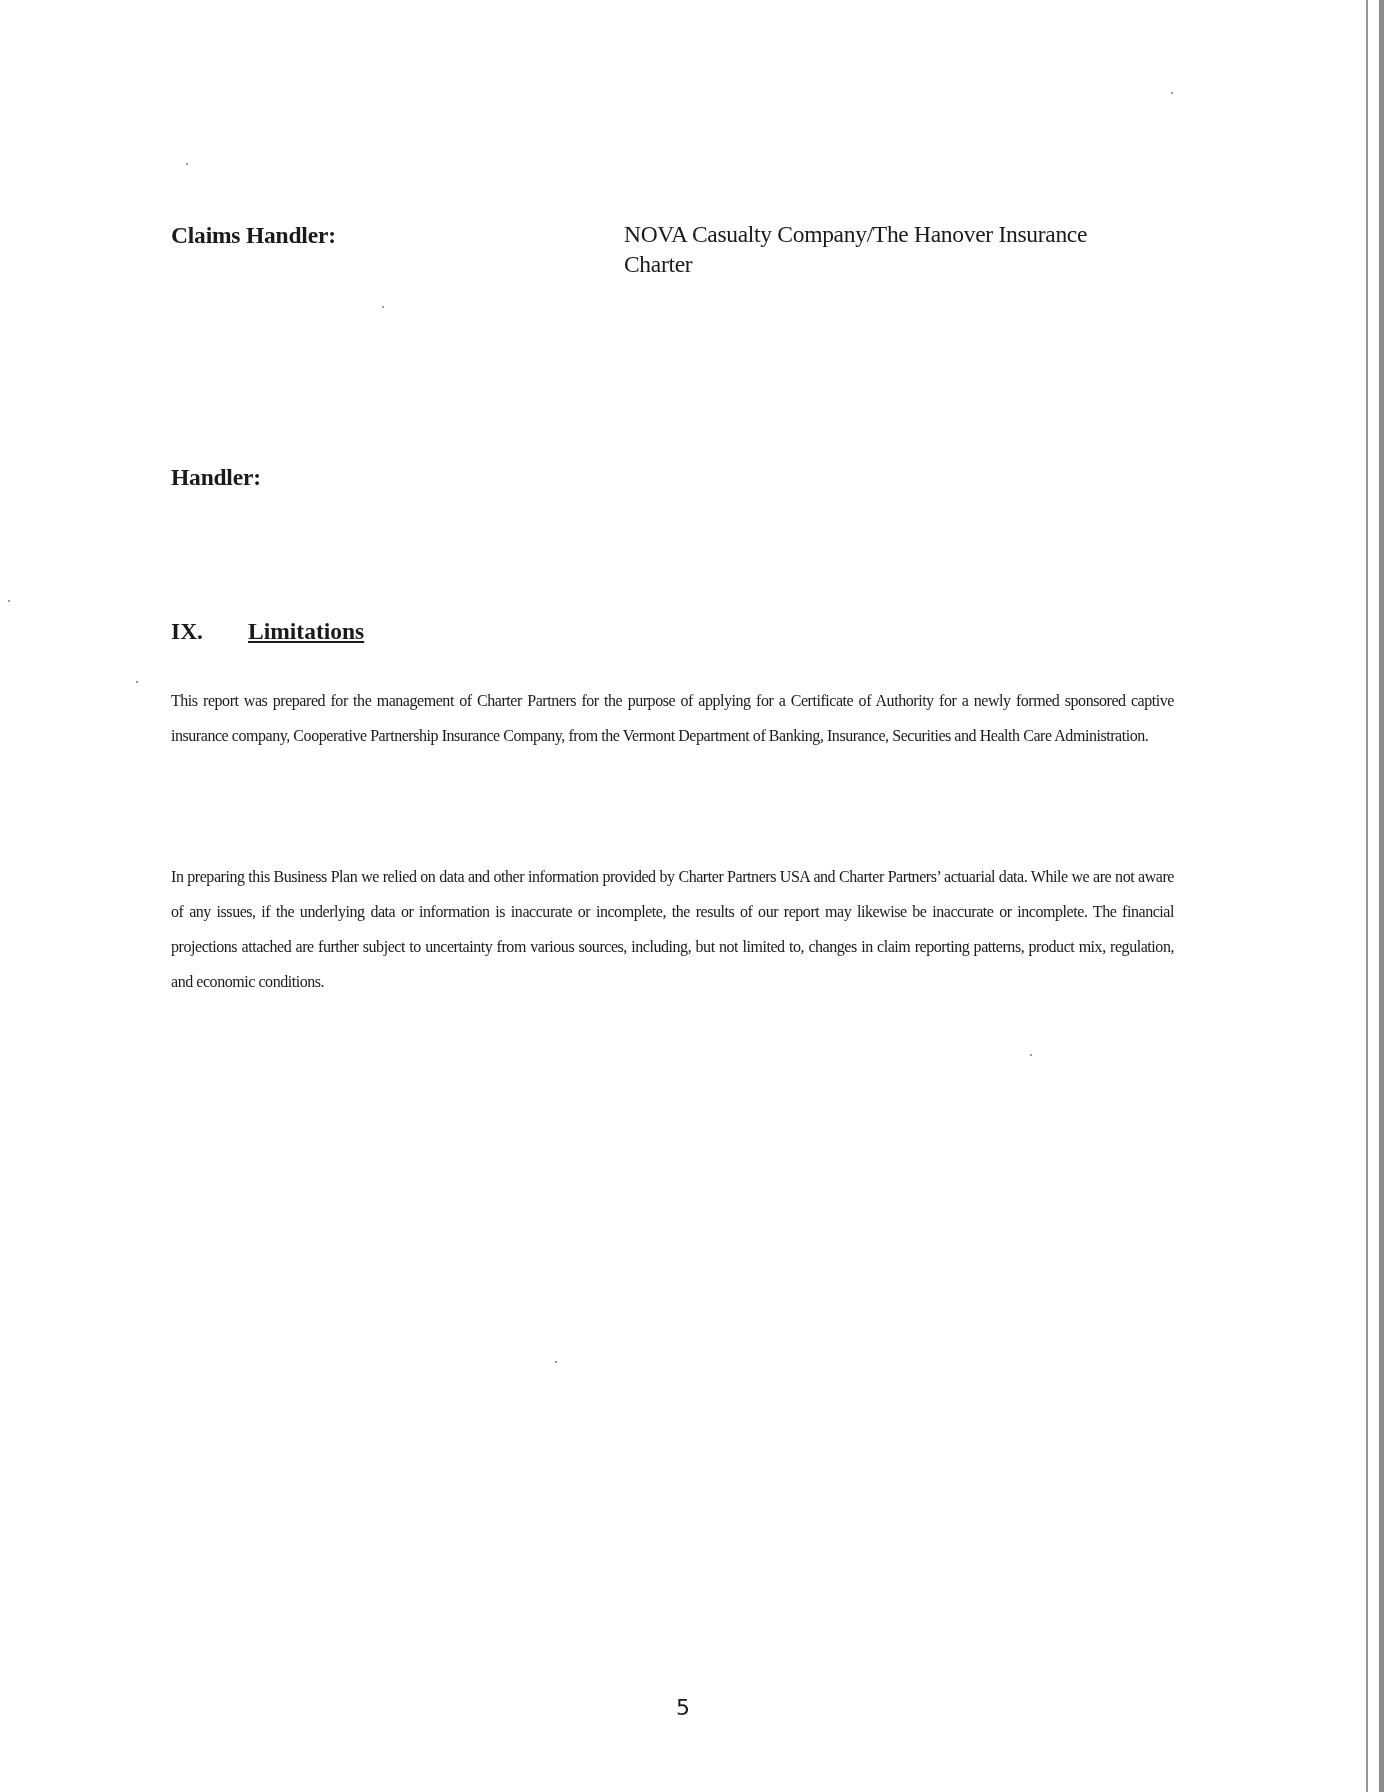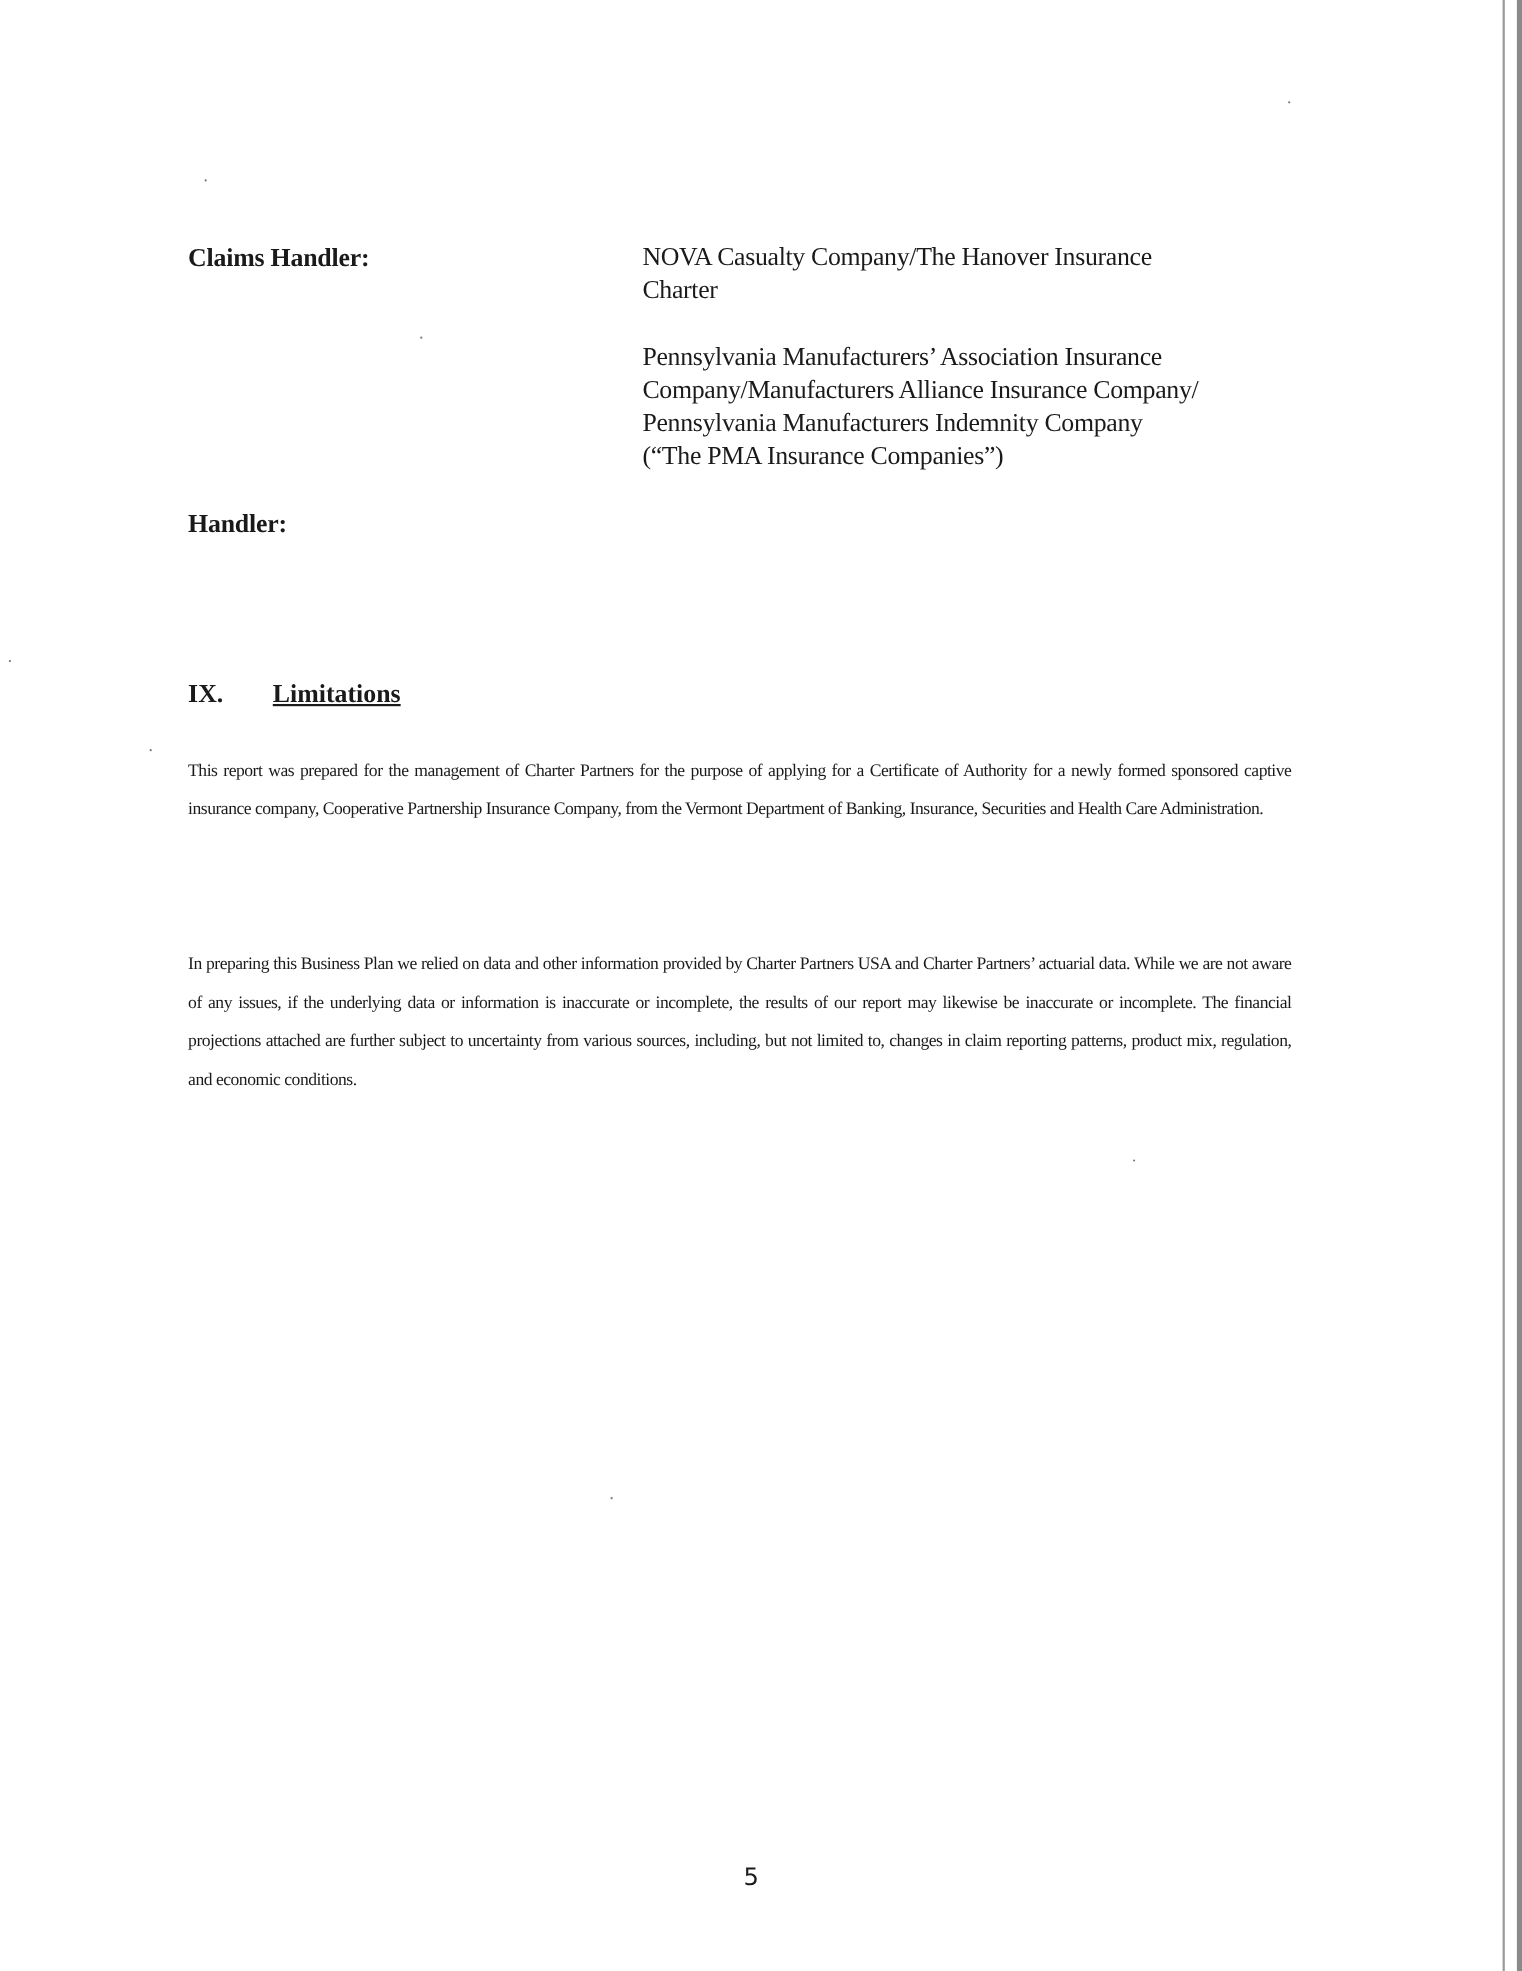--- a/index.html
+++ b/index.html
@@ -33,29 +33,23 @@
     font-family: "DejaVu Sans", sans-serif; font-size: 22px;
   }
   .speck { position: absolute; width: 2px; height: 2px; background: #777; border-radius: 1px; }
 </style>
 </head>
 <body>
 
 <div class="page">
 
   <div class="label" style="top:222px;">Claims Handler:</div>
-  <div class="block" style="top:219px;">
+  <div class="block" style="top:219px;margin-left:40px;">
     <div>NOVA Casualty Company/The Hanover Insurance</div>
     <div>Charter</div>
-  </div>
-  <div class="block" style="top:310px;">
-    <div>Pennsylvania Manufacturers’ Association Insurance</div>
-    <div>Company/Manufacturers Alliance Insurance Company/</div>
-    <div>Pennsylvania Manufacturers Indemnity Company</div>
-    <div>(“The PMA Insurance Companies”)</div>
   </div>
 
   <div class="label" style="top:464px;">Handler:</div>
 
   <div class="heading">
     <span class="num">IX.</span>
     <span class="title">Limitations</span>
   </div>
 
   <div class="para" style="top:683px;">This report was prepared for the management of Charter Partners for the purpose of applying for a Certificate of Authority for a newly formed sponsored captive insurance company, Cooperative Partnership Insurance Company, from the Vermont Department of Banking, Insurance, Securities and Health Care Administration.</div>

